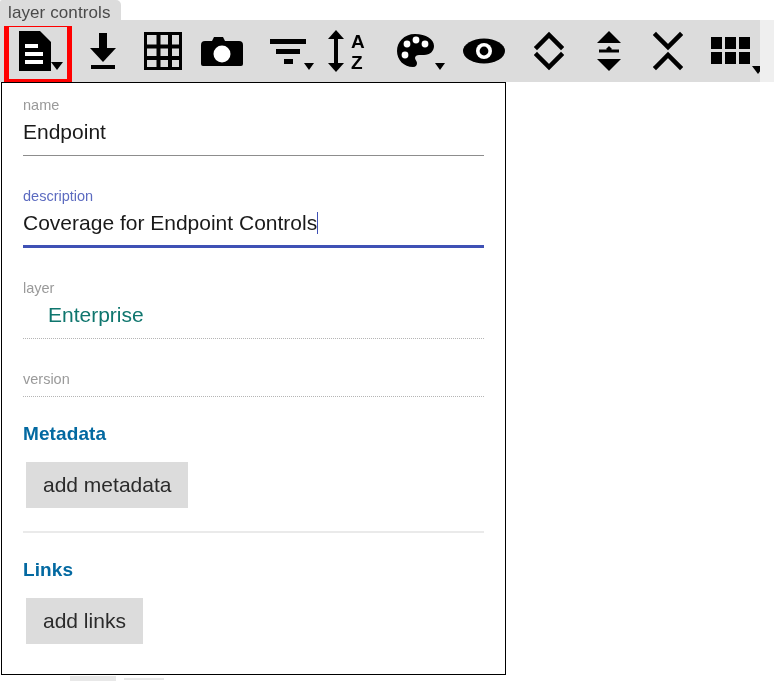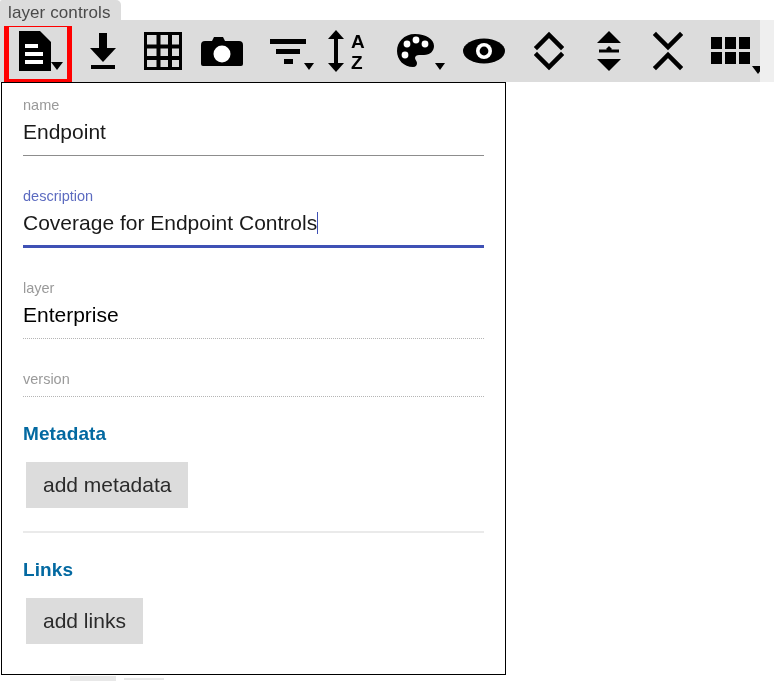--- a/index.html
+++ b/index.html
@@ -122,21 +122,21 @@
   }
   .field-label.focused { color: #5c6bc0; }
   .field-value {
     font-size: 21px;
     line-height: 30px;
     color: #1a1a1a;
     height: 30px;
     white-space: nowrap;
     position: relative;
   }
-  .field-value.disabled { color: #000000; }
+  .field-value.disabled { color: #0f766e; margin-left: 25px; }
   .caret-bar {
     display: inline-block;
     width: 1px;
     height: 22px;
     background: #3f51b5;
     vertical-align: -4px;
     margin-left: 0px;
   }
   .underline {
     height: 1px;

